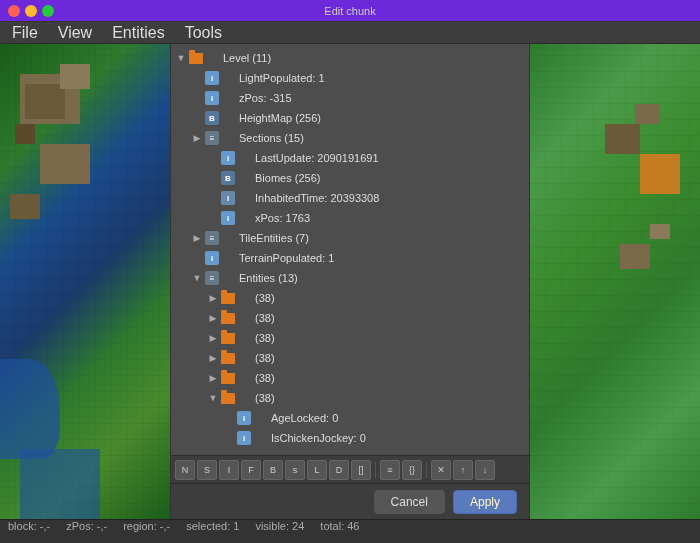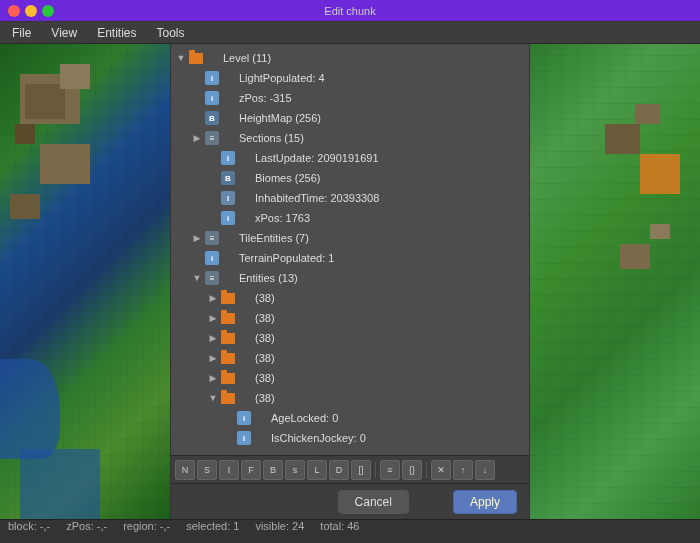--- a/index.html
+++ b/index.html
@@ -54,21 +54,21 @@
       height: 22px;
       background: #3d3d3d;
       display: flex;
       align-items: center;
       padding: 0 8px;
       gap: 12px;
       border-bottom: 1px solid #2a2a2a;
     }
 
     .menu-item {
-      font-size: 12px;
+      font-size: 16px;
       color: #ddd;
       cursor: pointer;
       padding: 2px 4px;
     }
 
     
     .main-layout {
       display: flex;
       height: calc(543px - 44px - 24px);
       position: relative;
@@ -280,21 +280,20 @@
       padding: 0 12px;
       gap: 8px;
     }
 
     .btn {
       padding: 4px 16px;
       border-radius: 4px;
       font-size: 12px;
       cursor: pointer;
       border: 1px solid #555;
-      margin-left: 36px;
     }
 
     .btn-cancel {
       background: #555;
       color: #ddd;
     }
 
     .btn-apply {
       background: #5a7abd;
       color: #fef9c3;
@@ -391,21 +390,21 @@
 
       <div id="tree-items">
           <div class="tree-item indent-0">
             <span class="arrow">▼</span>
             <div class="icon-folder"></div>
             <span class="item-label">Level (11)</span>
           </div>
           <div class="tree-item indent-1">
             <span class="arrow">&nbsp;</span>
             <div class="icon-int">i</div>
-            <span class="item-label">LightPopulated: 4</span>
+            <span class="item-label">LightPopulated: 1</span>
           </div>
           <div class="tree-item indent-1">
             <span class="arrow">&nbsp;</span>
             <div class="icon-int">i</div>
             <span class="item-label">zPos: -315</span>
           </div>
           <div class="tree-item indent-1">
             <span class="arrow">&nbsp;</span>
             <div class="icon-byte-arr">B</div>
             <span class="item-label">HeightMap (256)</span>

